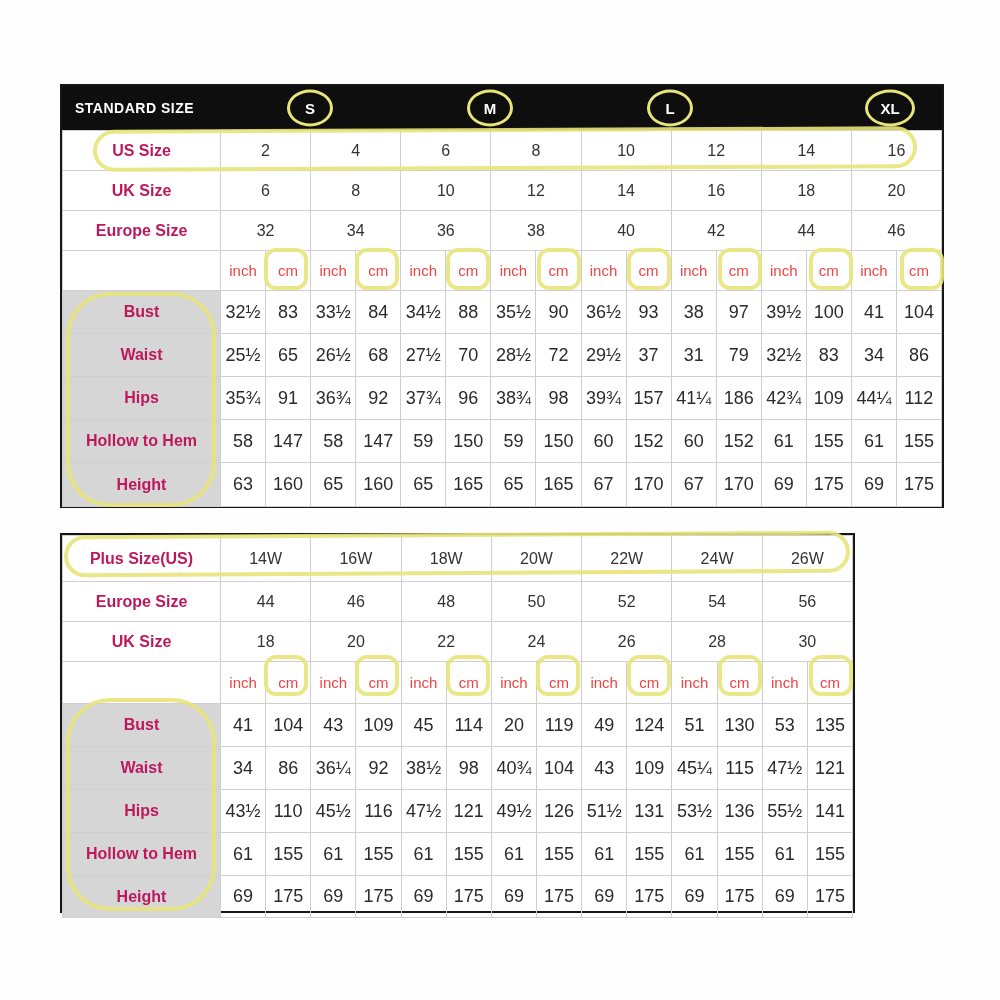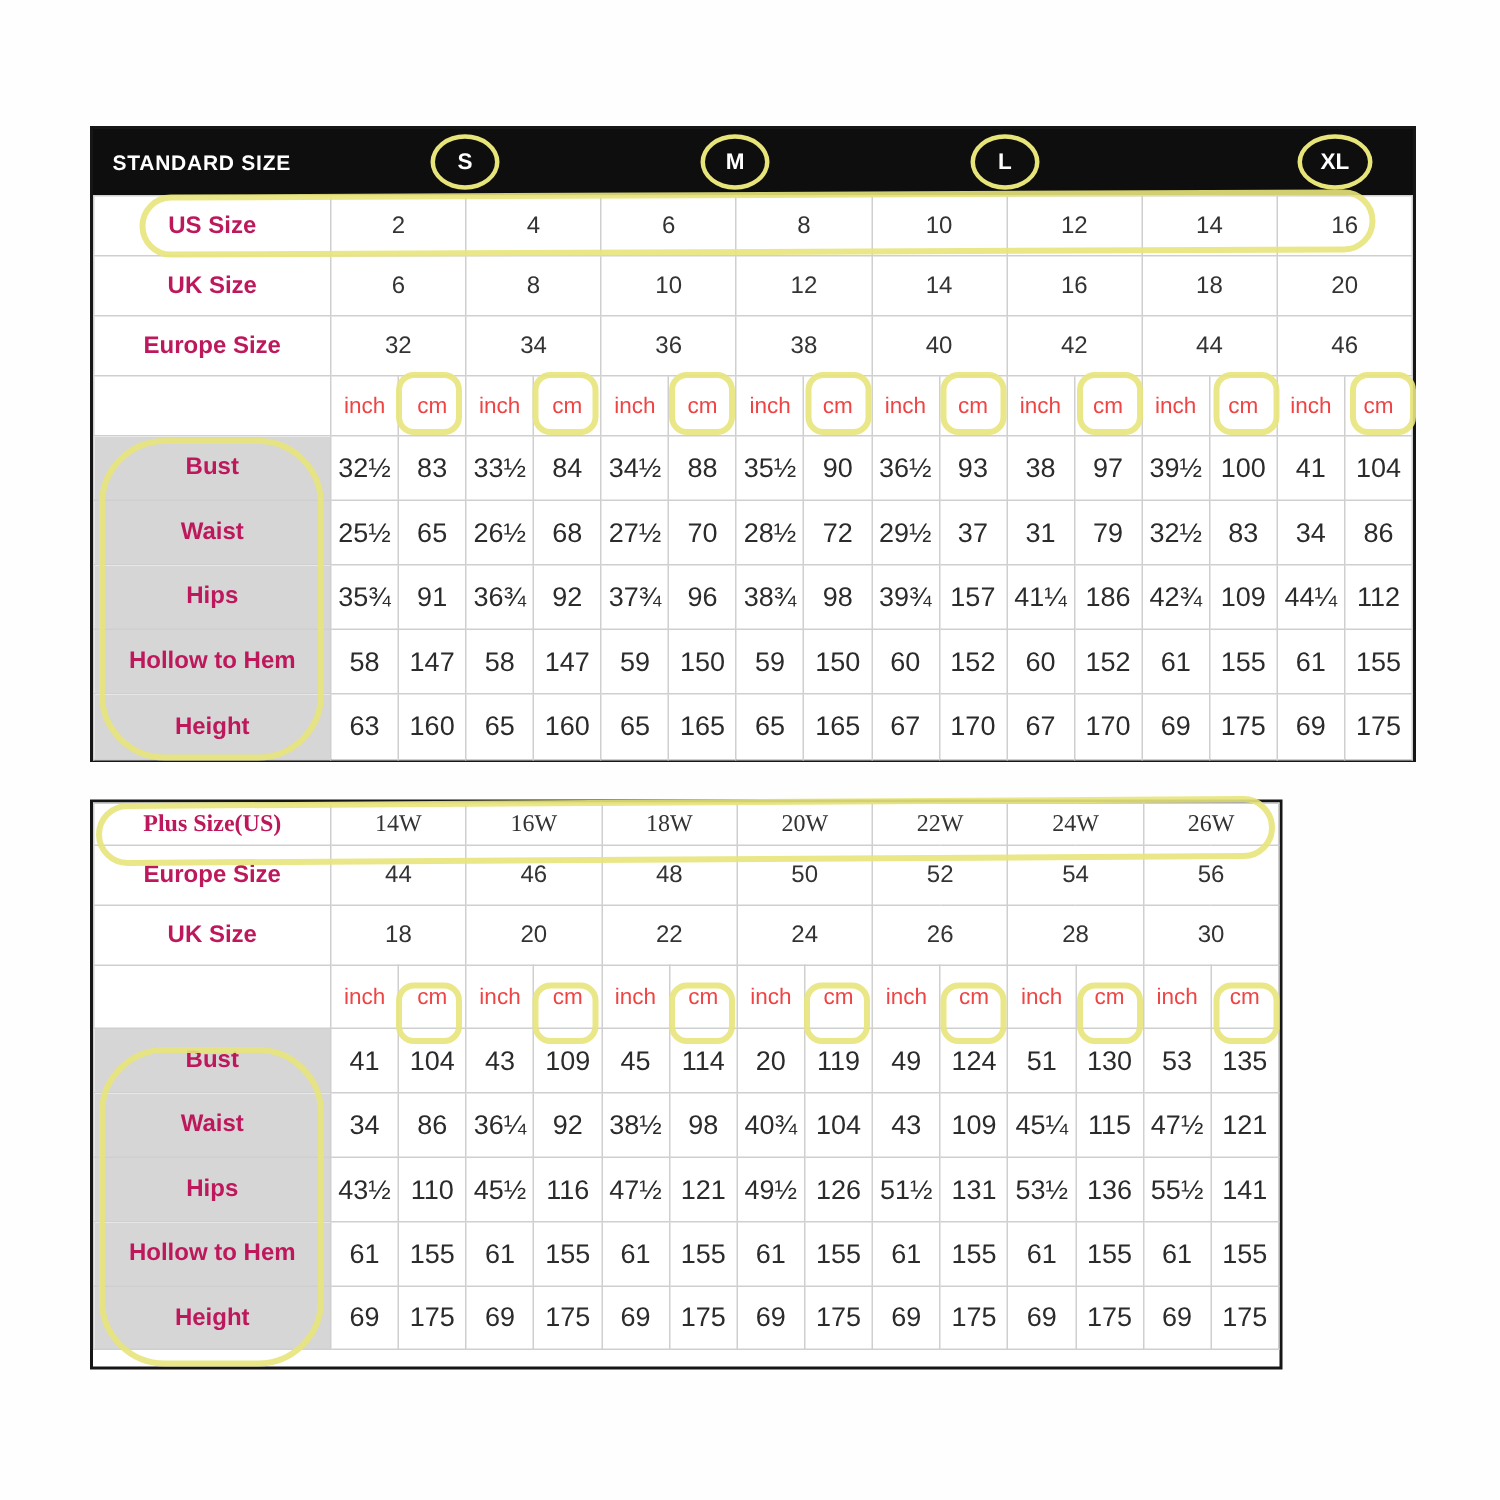--- a/index.html
+++ b/index.html
@@ -229,21 +229,21 @@
           <col>
           <col>
           <col>
           <col>
           <col>
           <col>
           <col>
           <col>
         </colgroup>
       <tbody>
-          <tr style="height: 28px; font-family: Liberation Serif, serif;">
+          <tr style="height: 46px;">
             <td class="rlabel">Plus Size(US)</td>
             <td class="sizeval" colspan="2">14W</td>
             <td class="sizeval" colspan="2">16W</td>
             <td class="sizeval" colspan="2">18W</td>
             <td class="sizeval" colspan="2">20W</td>
             <td class="sizeval" colspan="2">22W</td>
             <td class="sizeval" colspan="2">24W</td>
             <td class="sizeval" colspan="2">26W</td>
           </tr>
           <tr style="height: 40px;">

